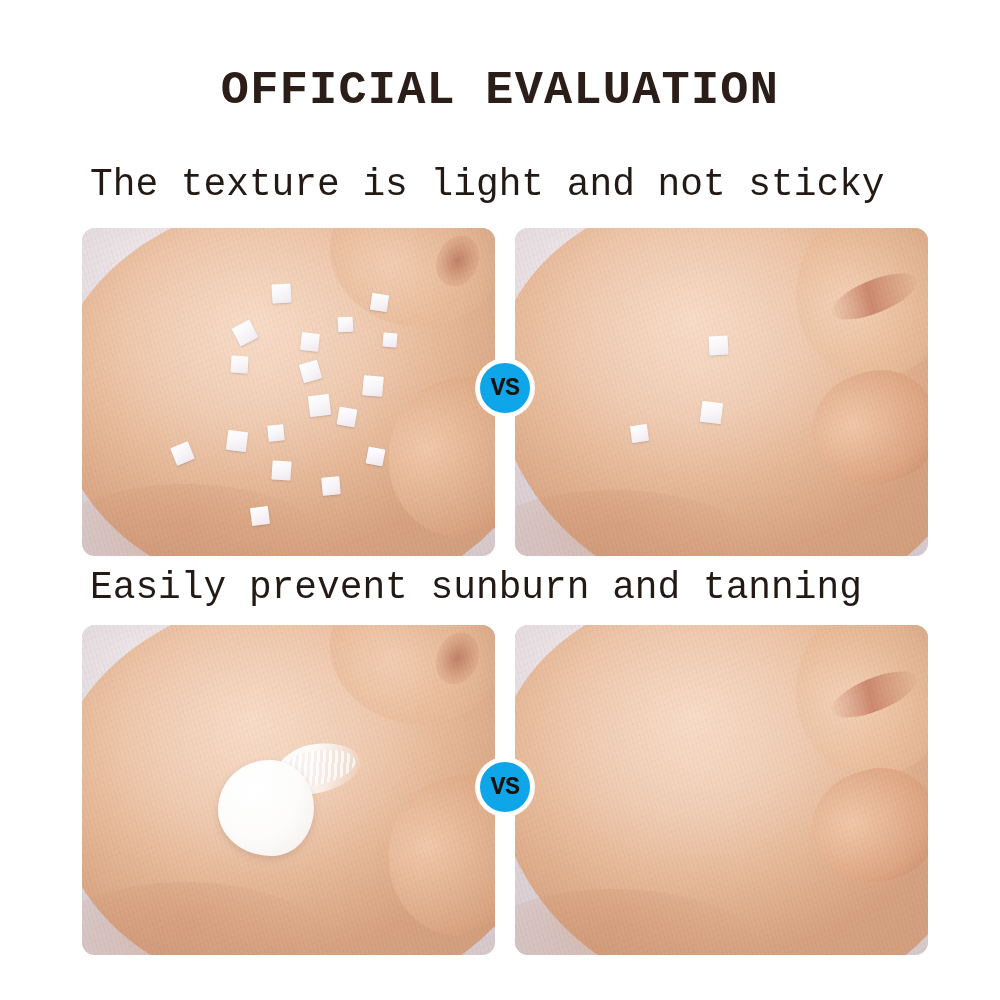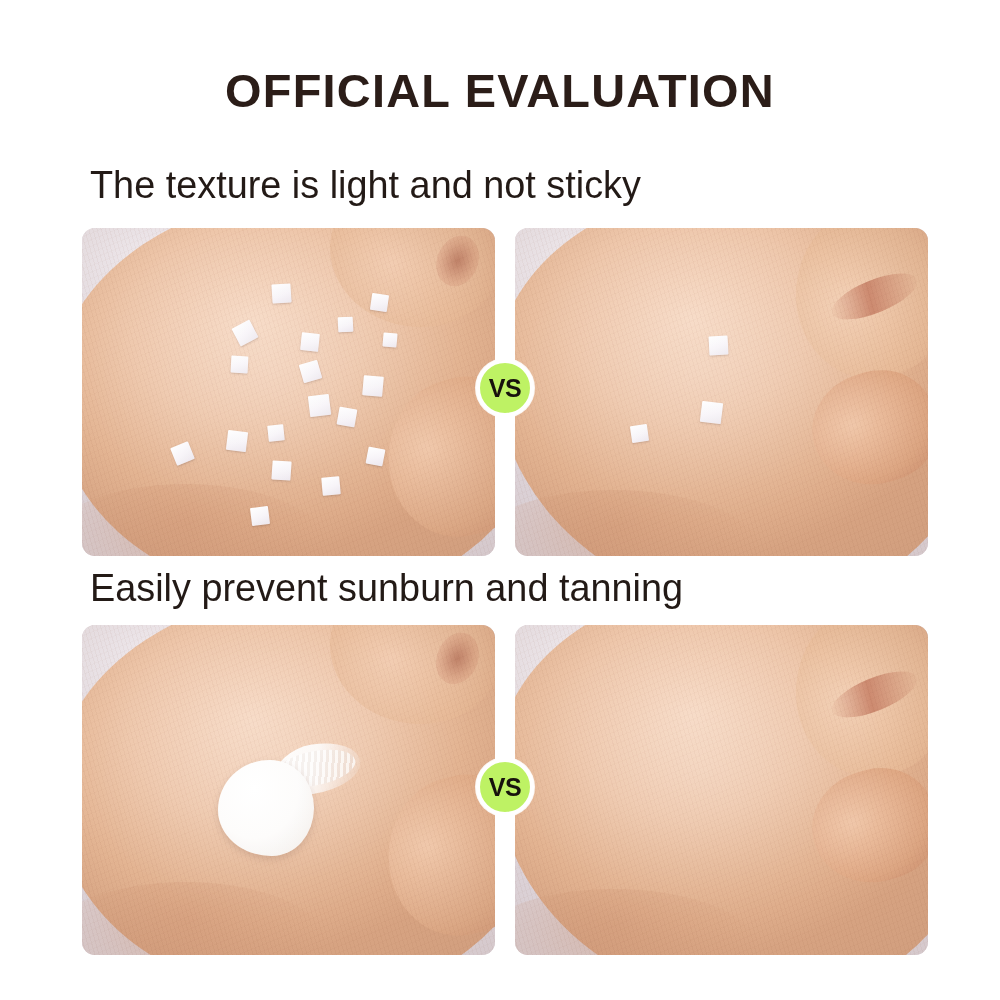--- a/index.html
+++ b/index.html
@@ -3,21 +3,21 @@
 <meta charset="utf-8">
 <style>
   html,body{margin:0;padding:0;}
   body{
     width:1000px;height:1000px;
     background:#ffffff;
     font-family:"Liberation Sans", sans-serif;
     overflow:hidden;
     position:relative;
   }
-  .page{position:absolute;inset:0;}
+  .page{position:absolute;inset:0;font-family:Liberation Mono, monospace;}
 
   
   .title{
     position:absolute;
     left:0;top:64px;width:1000px;
     text-align:center;
     font-size:46px;
     font-weight:700;
     letter-spacing:1.2px;
     color:#2b1d18;
@@ -187,21 +187,21 @@
     border-radius:50% 50% 55% 45%;
     transform:rotate(-10deg);
     opacity:.85;
   }
 
   
   .vs{
     position:absolute;
     width:58px;height:58px;
     border-radius:50%;
-    background:#bef264;
+    background:#0ea5e9;
     border:4px solid #ffffff;
     box-sizing:border-box;
     display:flex;align-items:center;justify-content:center;
     font-size:25px;font-weight:700;color:#17120d;
     letter-spacing:-.5px;
     line-height:1;
     box-shadow:0 0 0 1px rgba(255,255,255,.9);
   }
   .vs1{left:476px;top:359px;}
   .vs2{left:476px;top:758px;}

